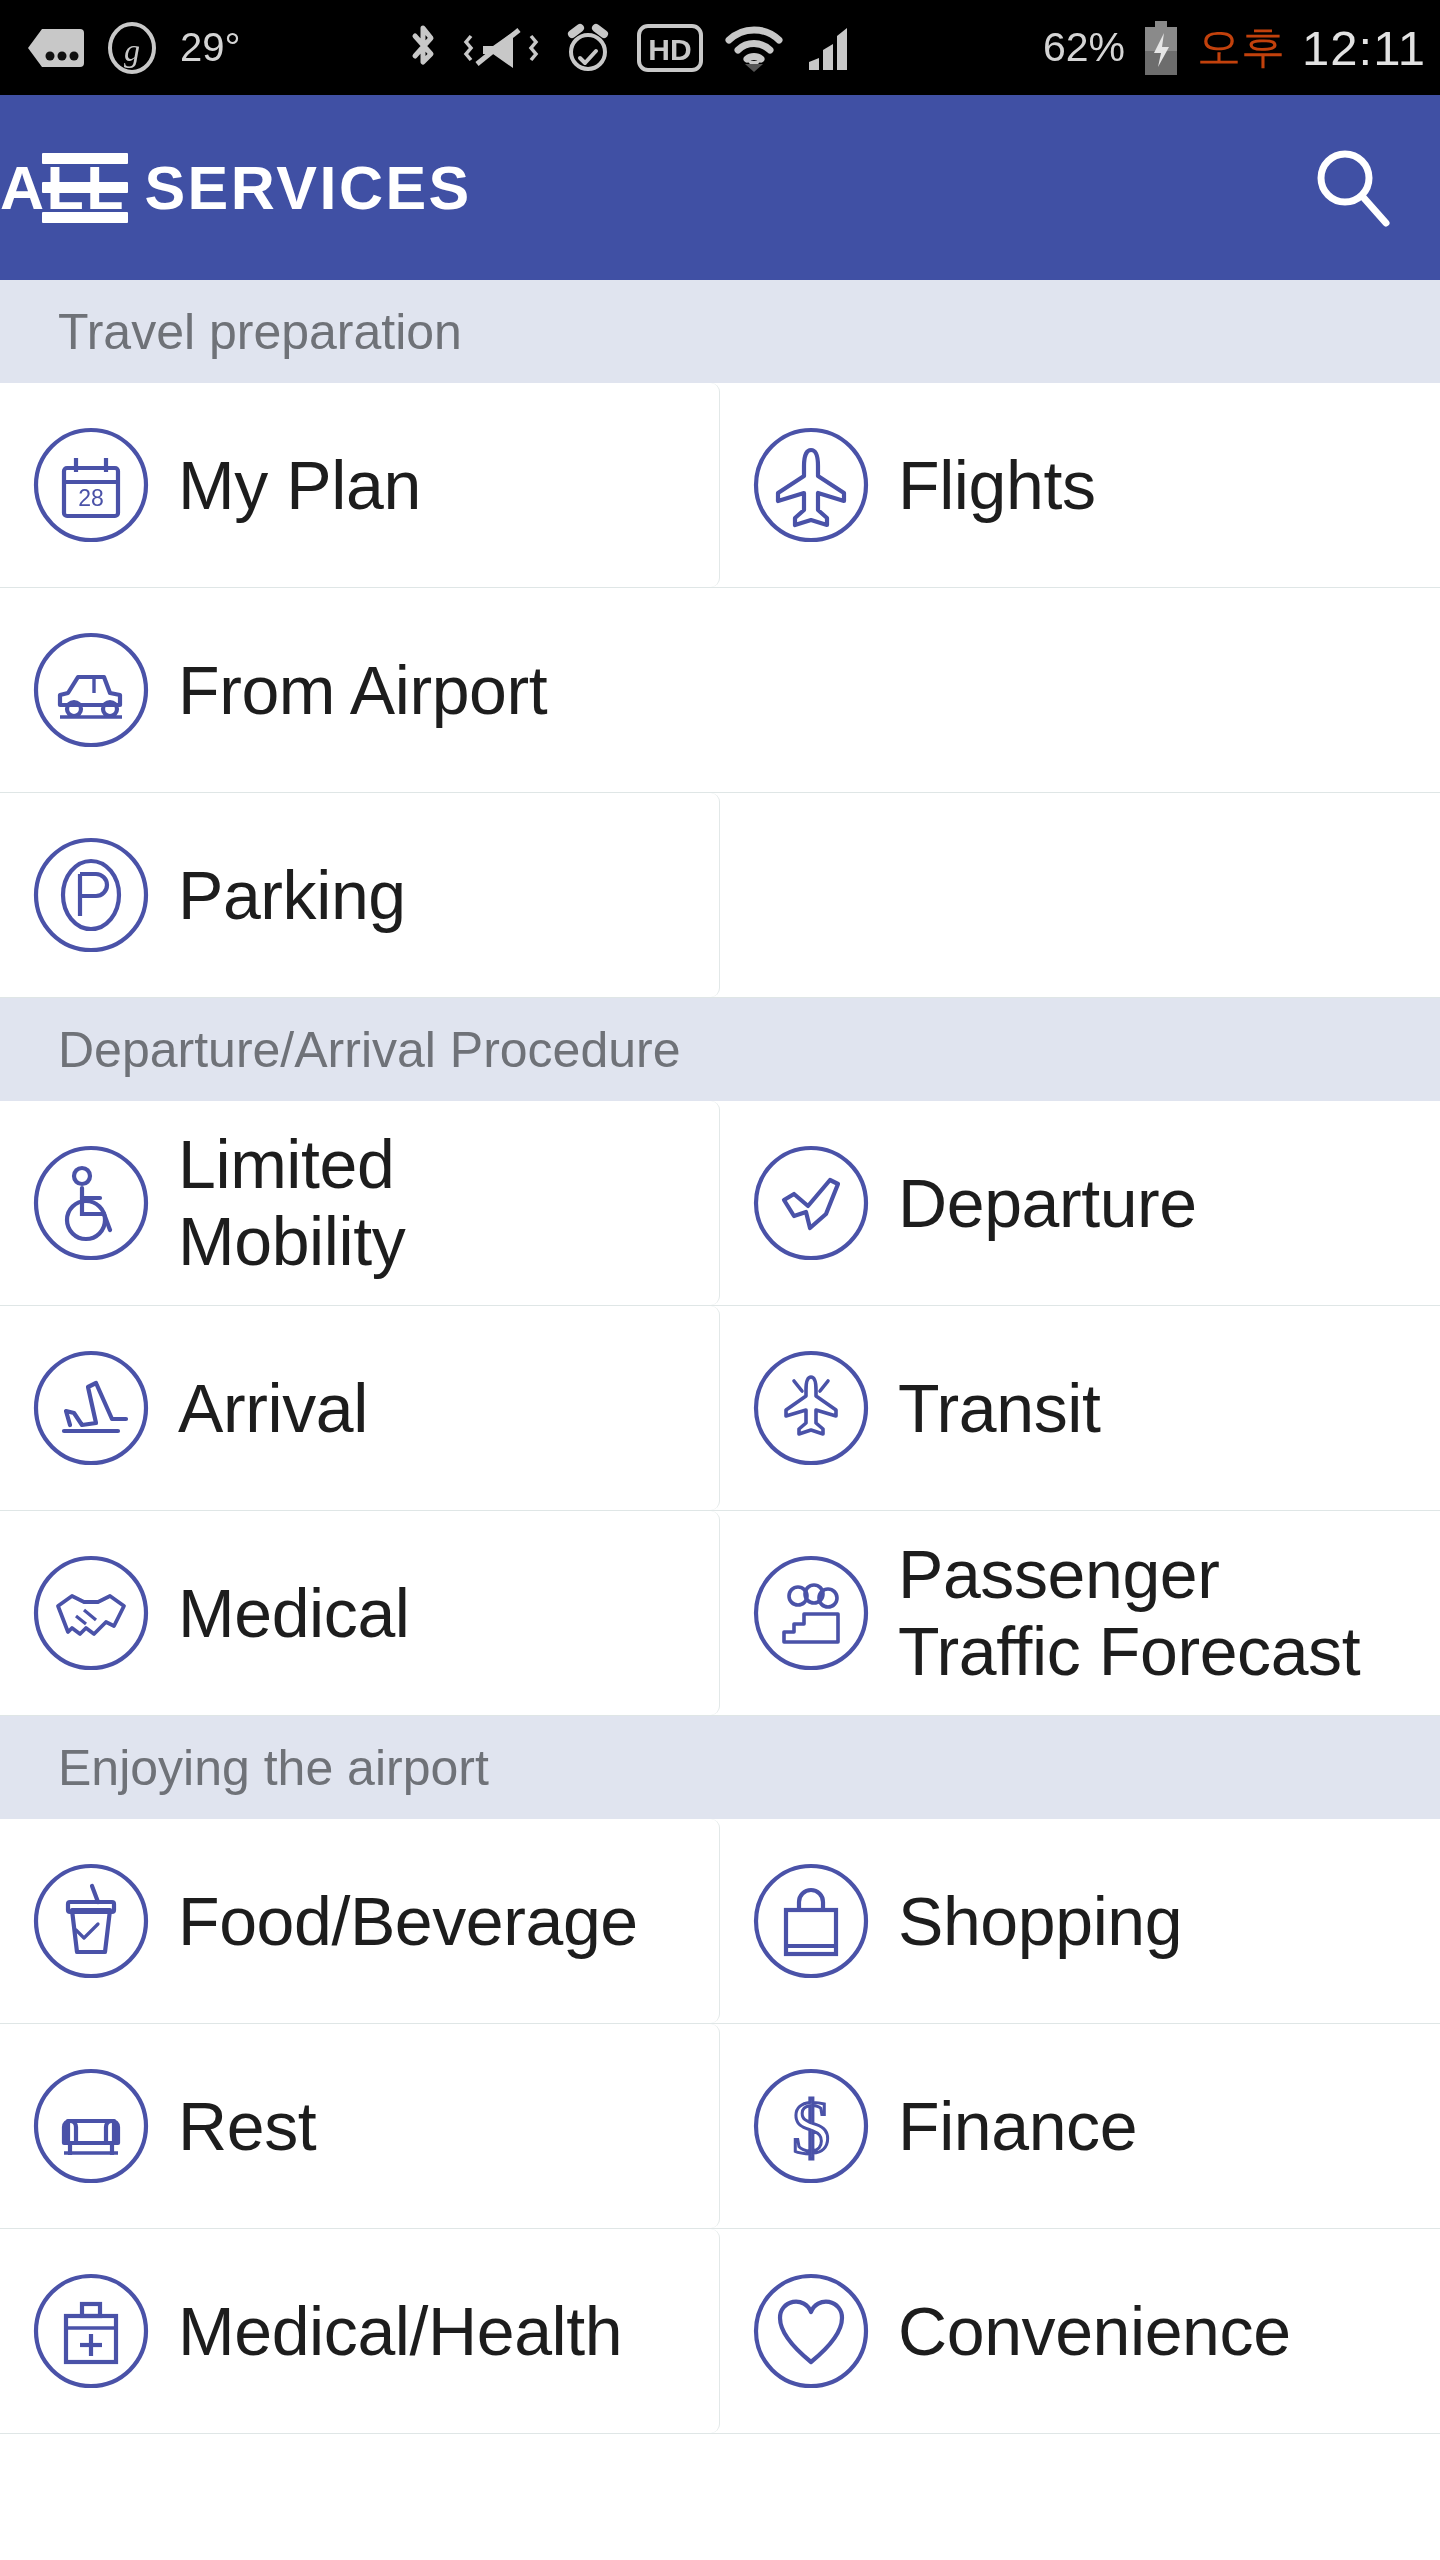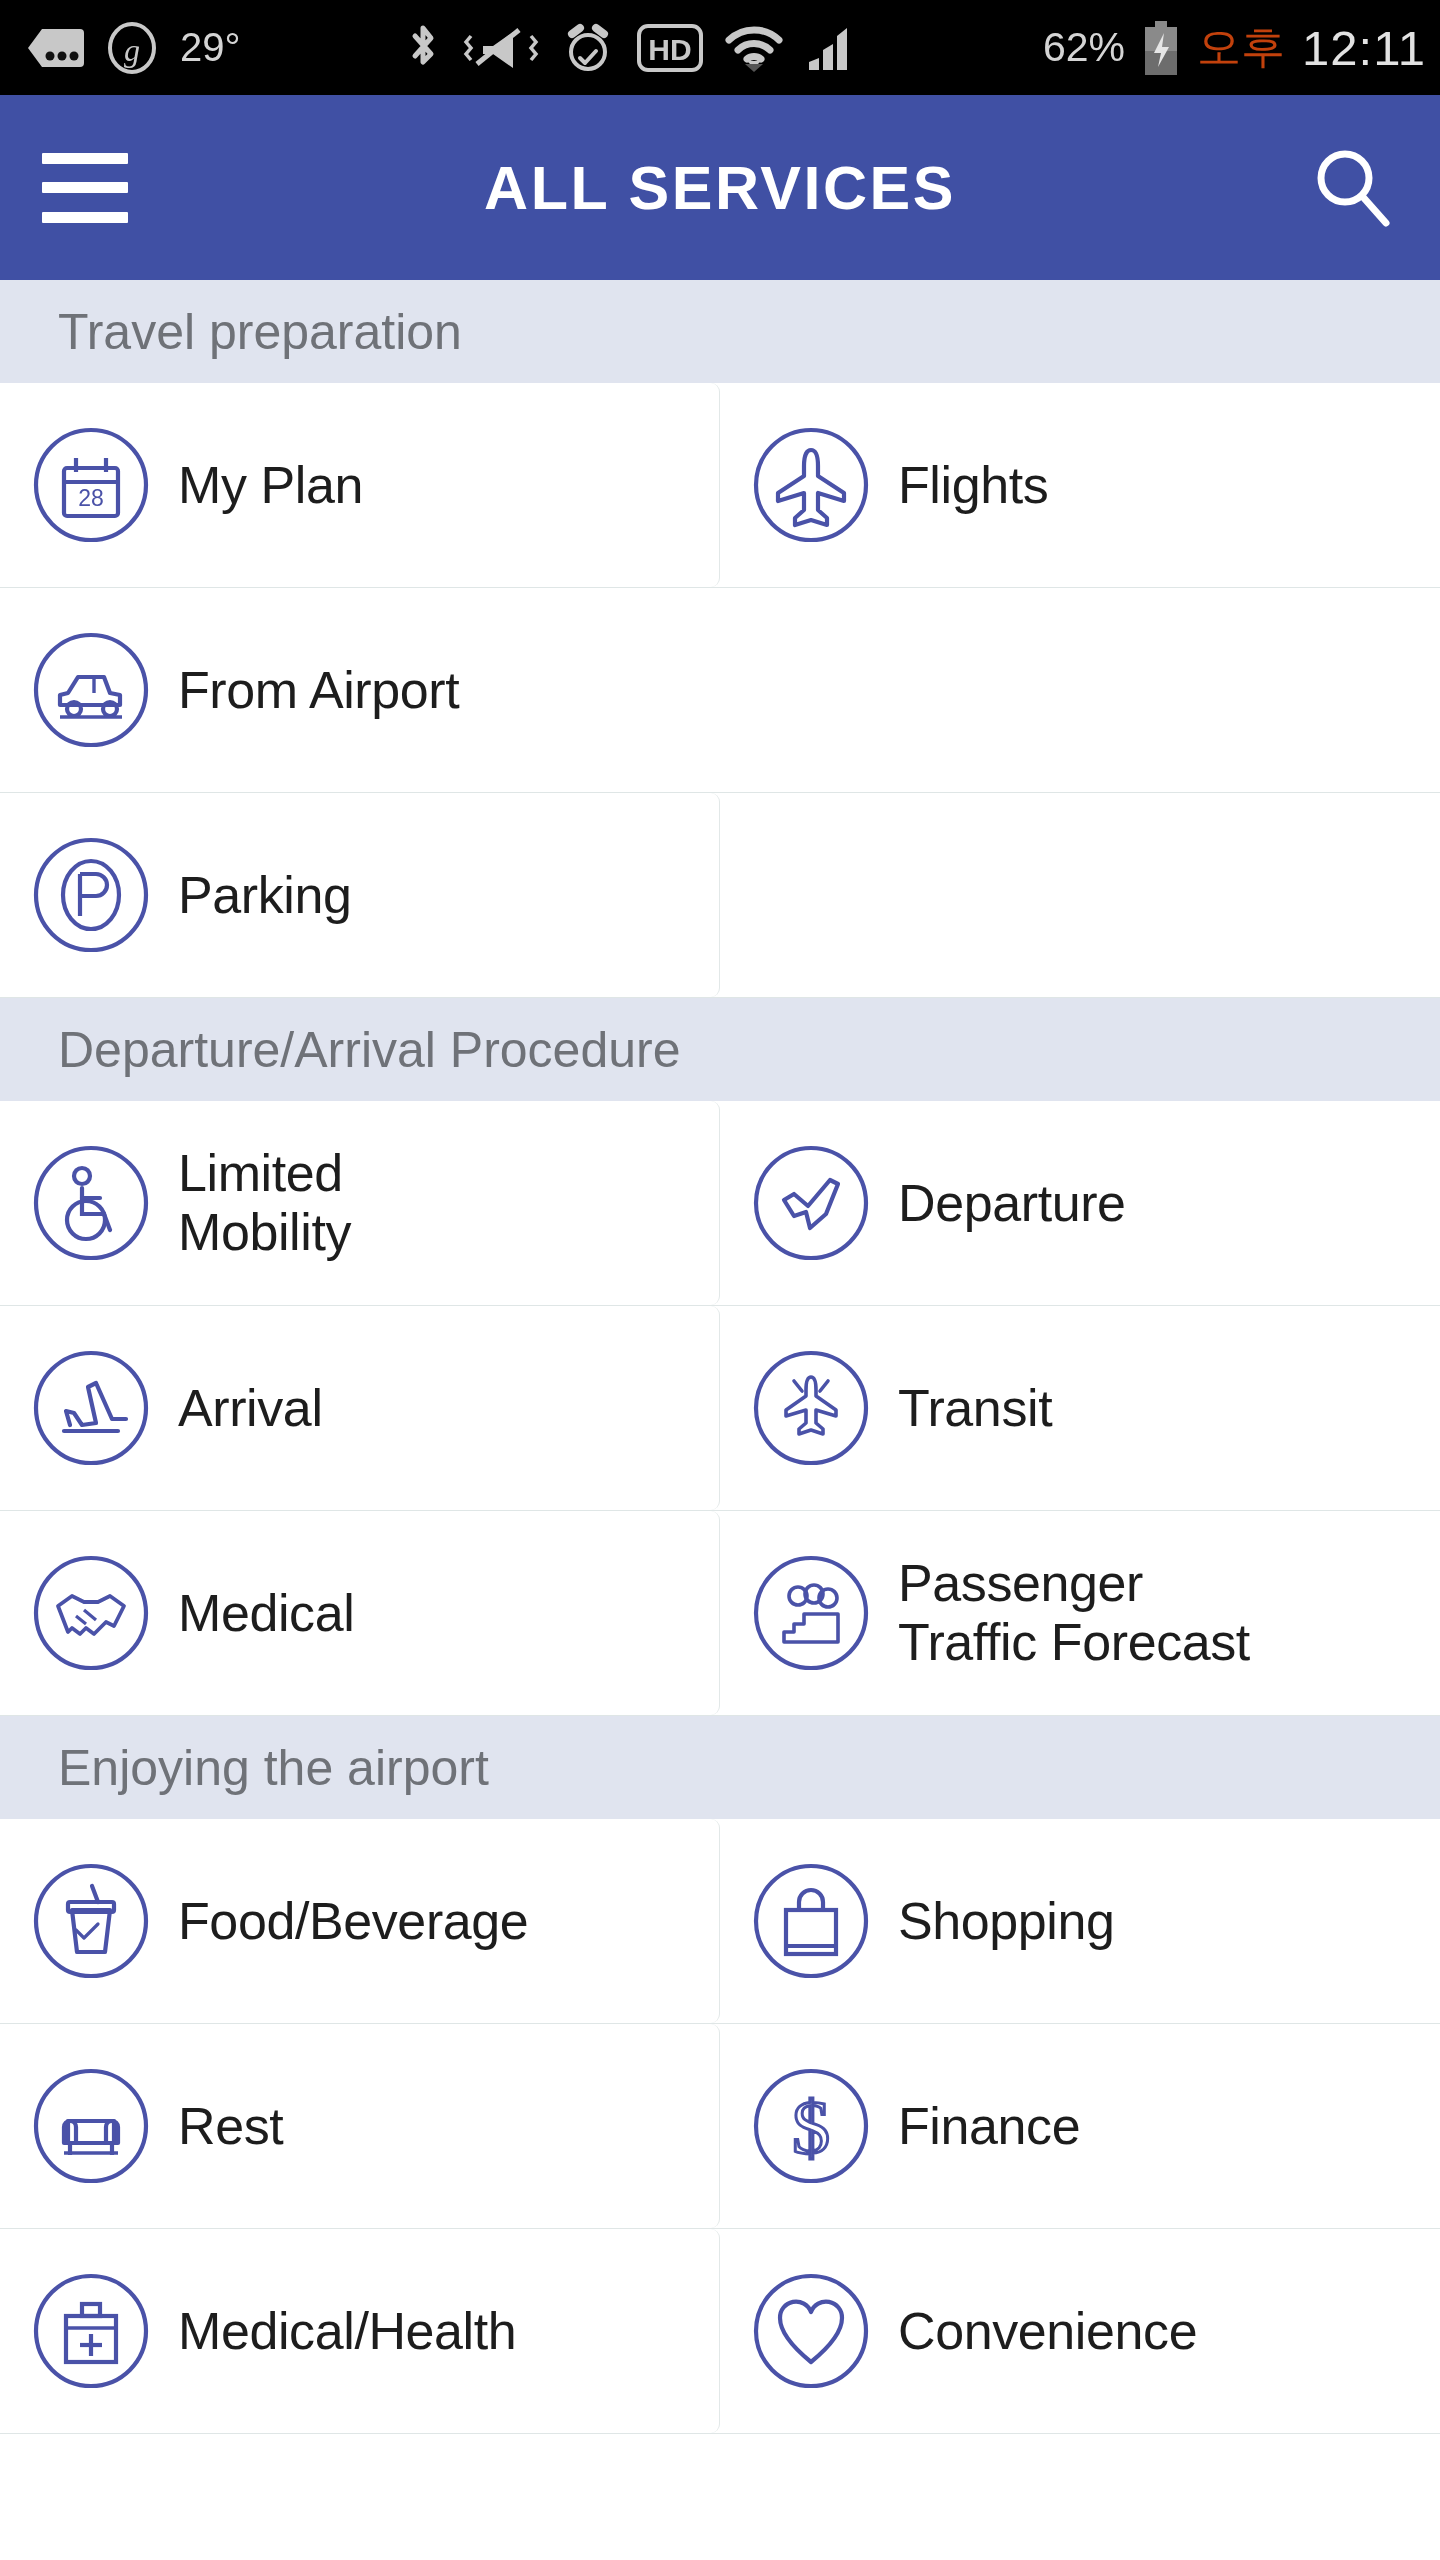--- a/index.html
+++ b/index.html
@@ -29,21 +29,21 @@
   
   .appbar{
     height:185px; background:#4050a4;
     display:flex; align-items:center; position:relative;
     padding:0 42px;
   }
   .hamburger{ width:86px; height:70px; display:flex; flex-direction:column;
               justify-content:space-between; cursor:pointer; }
   .hamburger span{ display:block; height:11px; background:#ffffff; border-radius:1px; }
   .appbar-title{
-    position:absolute; left:0; right:0; text-align:center;
+    position:absolute; left:0; right:0; 
     font-size:61px; font-weight:bold; color:#ffffff; letter-spacing:2.5px;
     pointer-events:none;
   }
   .searchbtn{ margin-left:auto; width:92px; height:92px;
               display:flex; align-items:center; justify-content:center; cursor:pointer; }
 
   
   .section-header{
     background:#e0e4ef; height:103px; display:flex; align-items:center;
     padding-left:58px;
@@ -57,21 +57,21 @@
     position:relative;
     border-radius:9px;
   }
   .cell.left{ border-right:1px solid #e2e8e8; }
   .cell.empty{ background:#ffffff; }
   .cell .icon{
     width:122px; height:122px; flex:0 0 122px;
     display:flex; align-items:center; justify-content:center; margin-right:26px;
   }
   .cell .label{
-    font-size:52px; color:#1d1d1d; line-height:1.12; letter-spacing:-0.4px;
+    font-size:68px; color:#1d1d1d; line-height:1.12; letter-spacing:-0.4px;
   }
   .cell .label.two-line{ line-height:1.13; }
 
   svg{ display:block; }
 </style>
 </head>
 <body>
 
 <div id="app">
 

